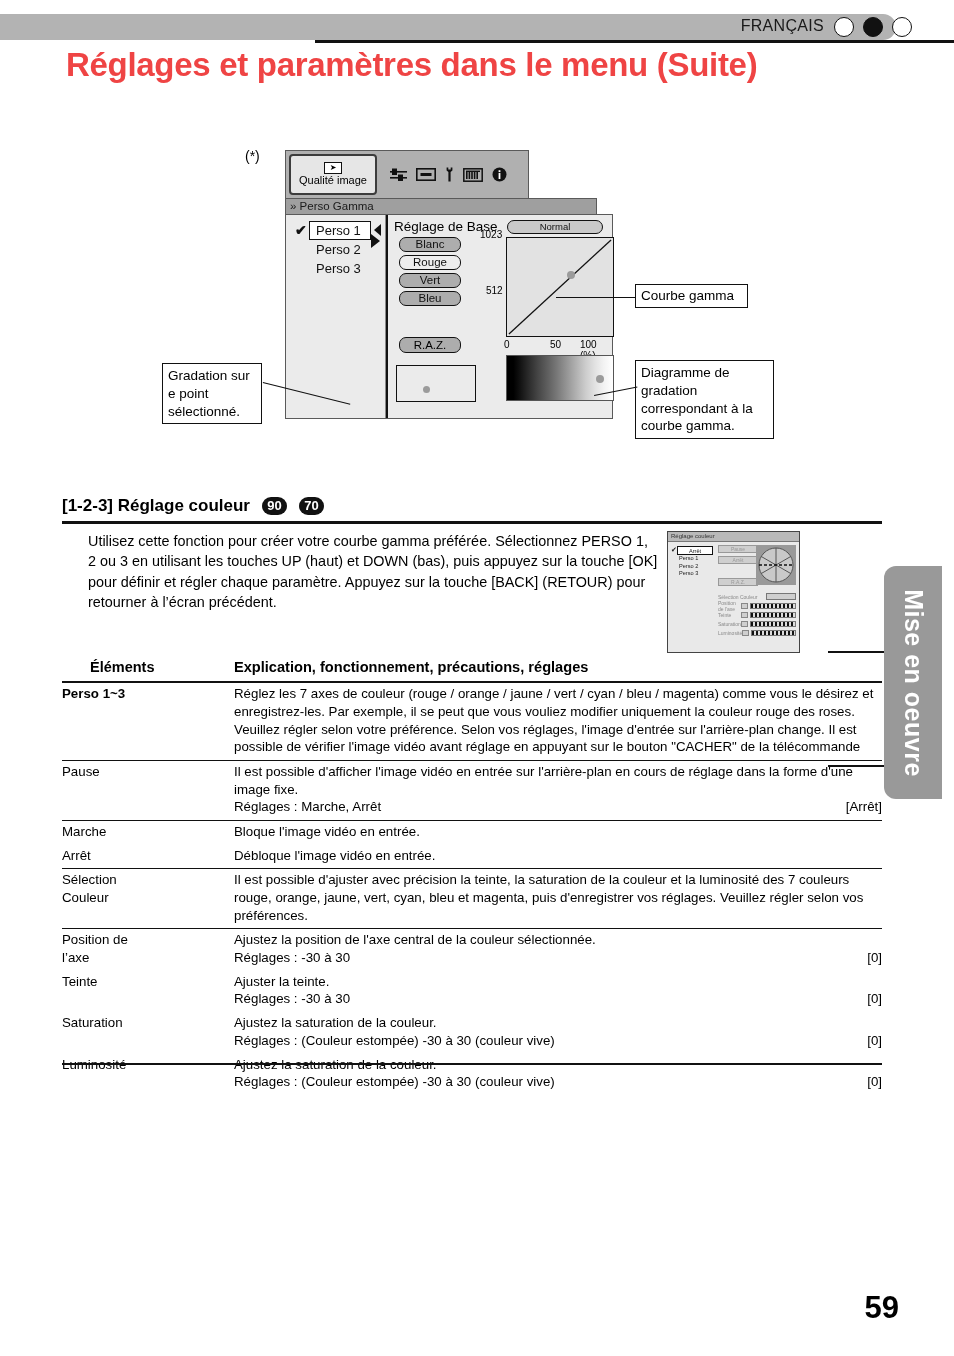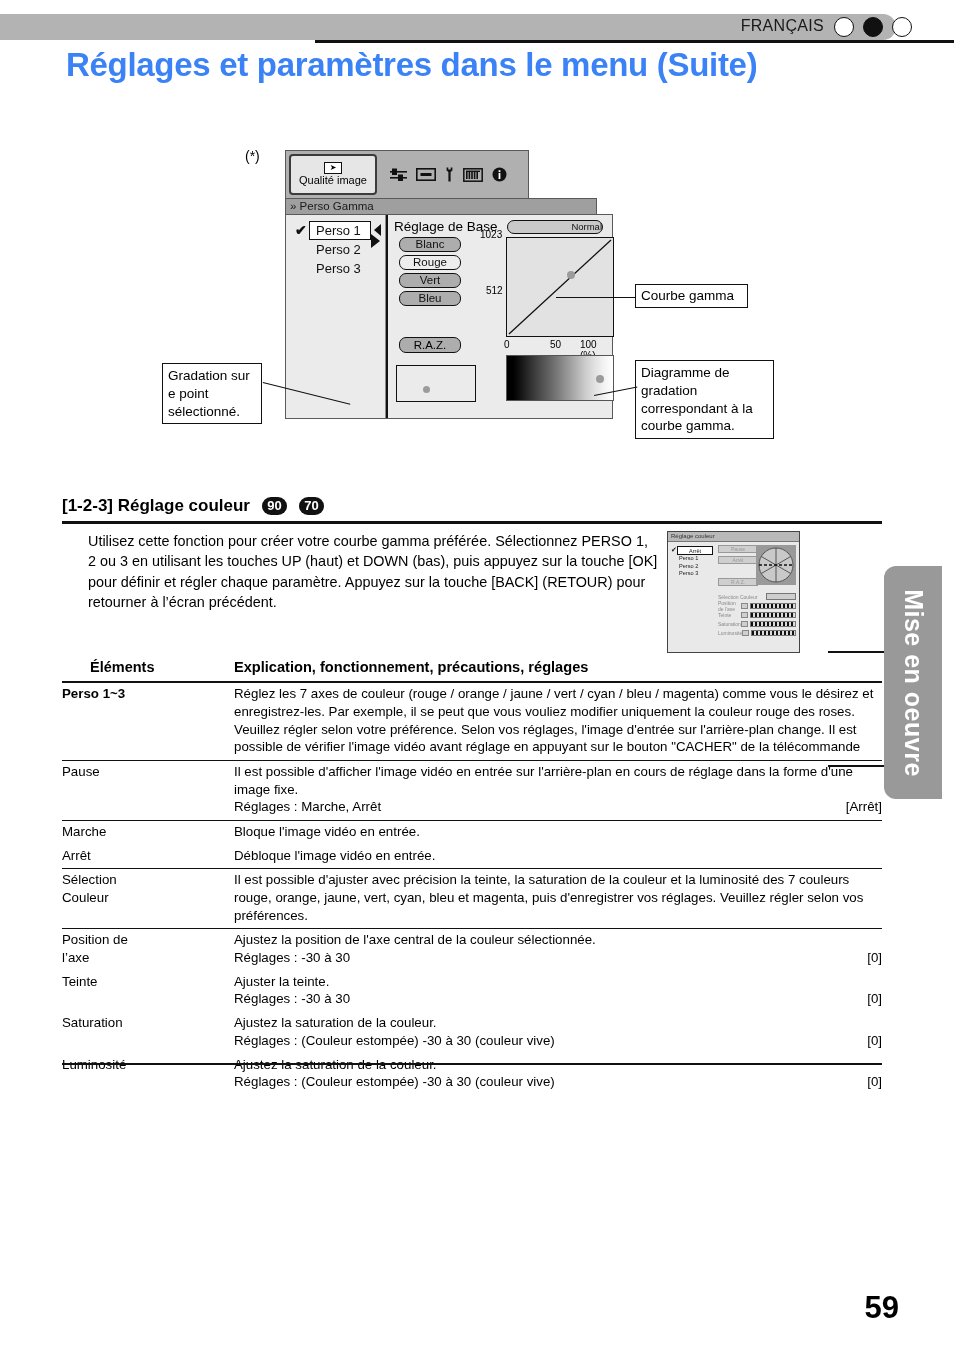--- a/index.html
+++ b/index.html
@@ -24,21 +24,21 @@
   }
   .dots{ position:absolute; right:42px; top:17px; display:flex; gap:9px; }
   .dot{ width:20px; height:20px; border-radius:50%; border:1.6px solid #111; background:#fff; }
   .dot.filled{ background:#111; }
   .header-rule{
     position:absolute; left:315px; top:40px; width:639px; height:3px; background:#111;
   }
   h1.page-title{
     position:absolute; left:66px; top:46px; width:880px;
     margin:0; font-size:33px; font-weight:bold; letter-spacing:-0.3px;
-    color:#3b82f6;
+    color:#ef4444;
   }
 
   
   .star-mark{ position:absolute; left:245px; top:148px; font-size:14px; }
 
   
   .osd{
     position:absolute; left:285px; top:150px; width:328px; height:305px;
   }
   .osd-tabbar{
@@ -92,21 +92,21 @@
   }
 
   .osd-right{
     position:absolute; left:100px; top:0; right:0; height:100%;
     border-left:2px solid #111;
   }
   .base-title{ position:absolute; left:6px; top:4px; font-size:13.5px; }
   .normal-pill{
     position:absolute; right:9px; top:5px; width:96px; height:14px;
     background:#c9c9c9; border:1.3px solid #111; border-radius:7px;
-    font-size:9.5px; text-align:right; line-height:12px; color:#111;
+    font-size:9.5px; text-align:center; line-height:12px; color:#111;
   }
   .chbtn{
     position:absolute; left:11px; width:62px; height:15px;
     border:1.3px solid #111; border-radius:7px;
     font-size:11.5px; text-align:center; line-height:13px; color:#111;
   }
   .chbtn.g{ background:#adadad; }
   .chbtn.w{ background:#ededed; }
   .raz{
     position:absolute; left:11px; top:122px; width:62px; height:16px;

